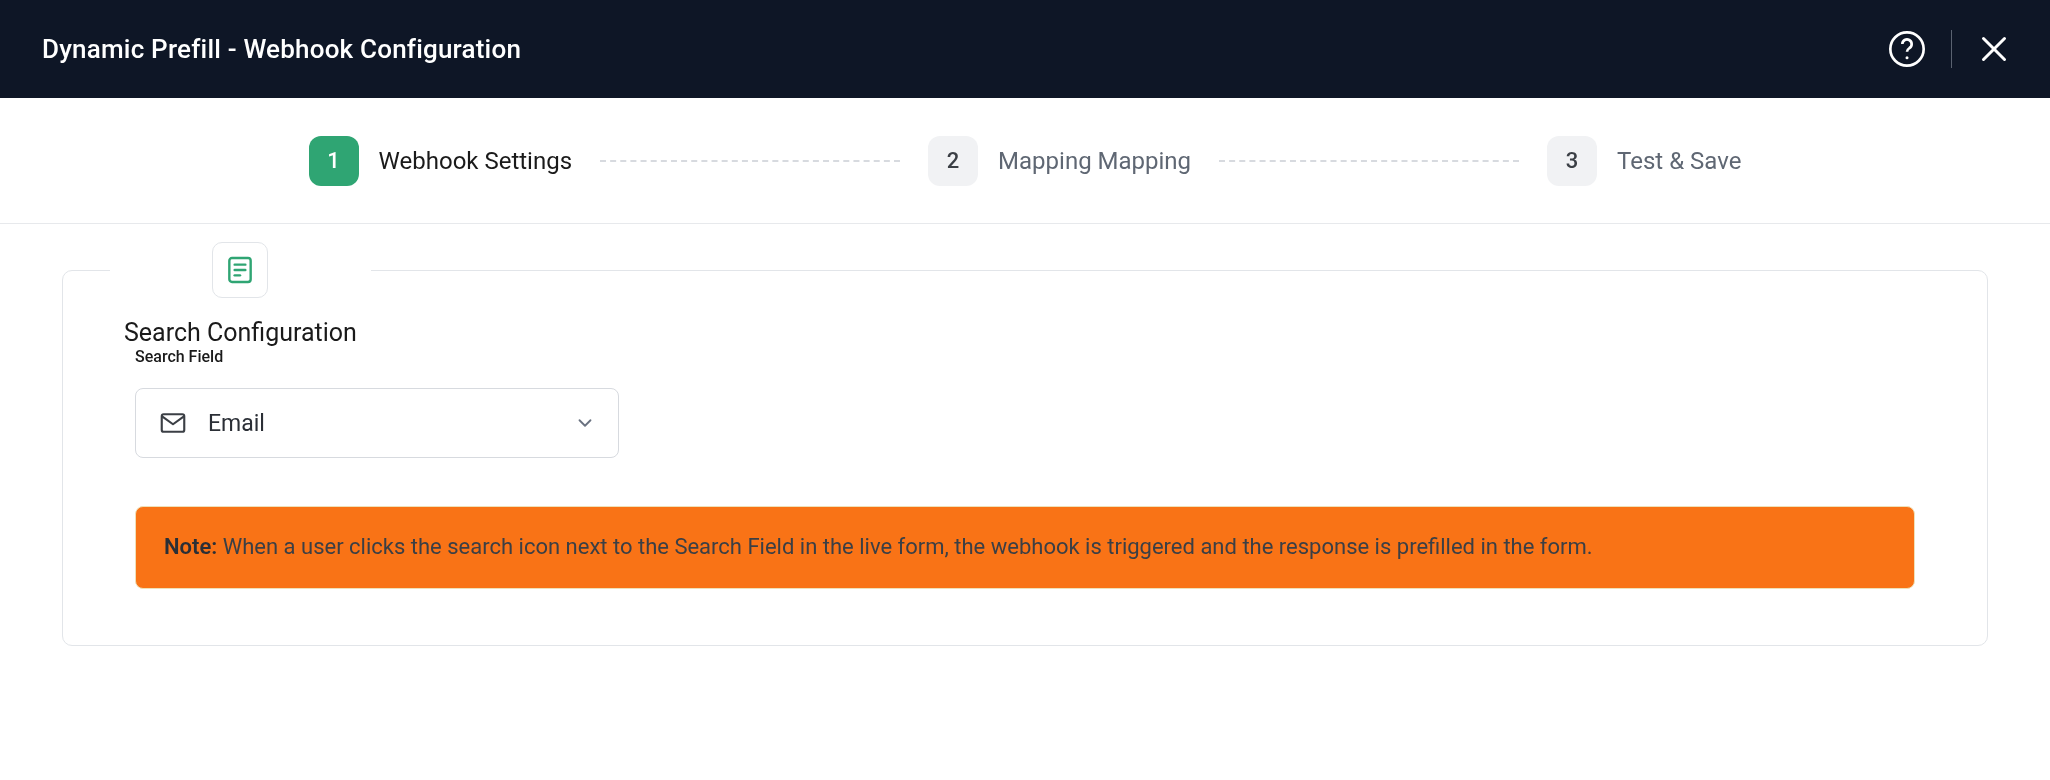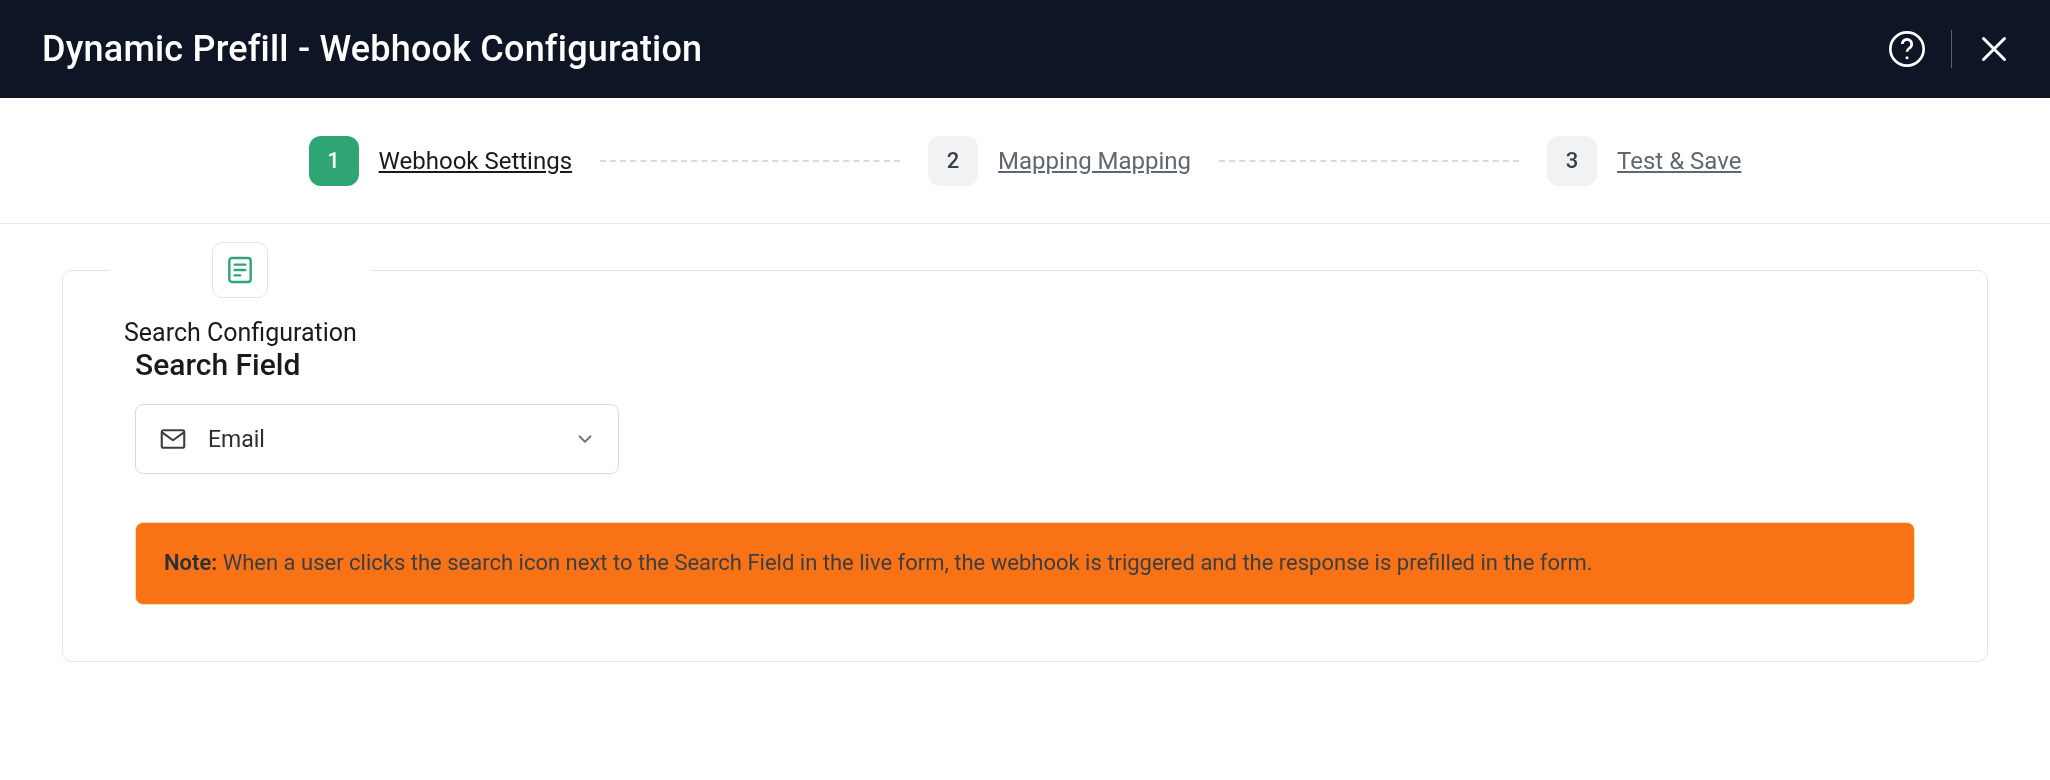--- a/index.html
+++ b/index.html
@@ -16,21 +16,21 @@
   .header {
     background: #0e1626;
     height: 98px;
     display: flex;
     align-items: center;
     justify-content: space-between;
     padding: 0 38px 0 42px;
   }
   .header-title {
     color: #ffffff;
-    font-size: 36px;
+    font-size: 26px;
     font-weight: 500;
     letter-spacing: 0.2px;
   }
   .header-actions {
     display: flex;
     align-items: center;
     gap: 24px;
   }
   .help-btn { display:flex; align-items:center; justify-content:center; cursor:pointer; }
   .vsep { width:1px; height:38px; background:#5a6270; }
@@ -65,21 +65,20 @@
     background: #2fa573;
     color: #ffffff;
   }
   .step-num.inactive {
     background: #f1f2f4;
     color: #3b3f45;
   }
   .step-label {
     font-size: 24px;
     font-weight: 400;
-    text-decoration: underline;
   }
   .step-label.active { color: #1a1a1a; }
   .step-label.inactive { color: #5f6773; }
   .step-connector {
     flex: 0 0 auto;
     width: 300px;
     height: 1px;
     border-top: 2px dashed #d7dadf;
     margin: 0 28px;
   }
@@ -117,21 +116,21 @@
     font-weight: 400;
     color: #1a1a1a;
   }
   .panel {
     border: 1px solid #e2e5e9;
     border-radius: 10px;
     padding: 76px 72px 56px 72px;
   }
 
   .field-label {
-    font-size: 30px;
+    font-size: 16px;
     font-weight: 500;
     color: #1a1a1a;
     margin-bottom: 22px;
   }
   .select {
     width: 484px;
     height: 70px;
     border: 1px solid #d7dadf;
     border-radius: 8px;
     display: flex;

